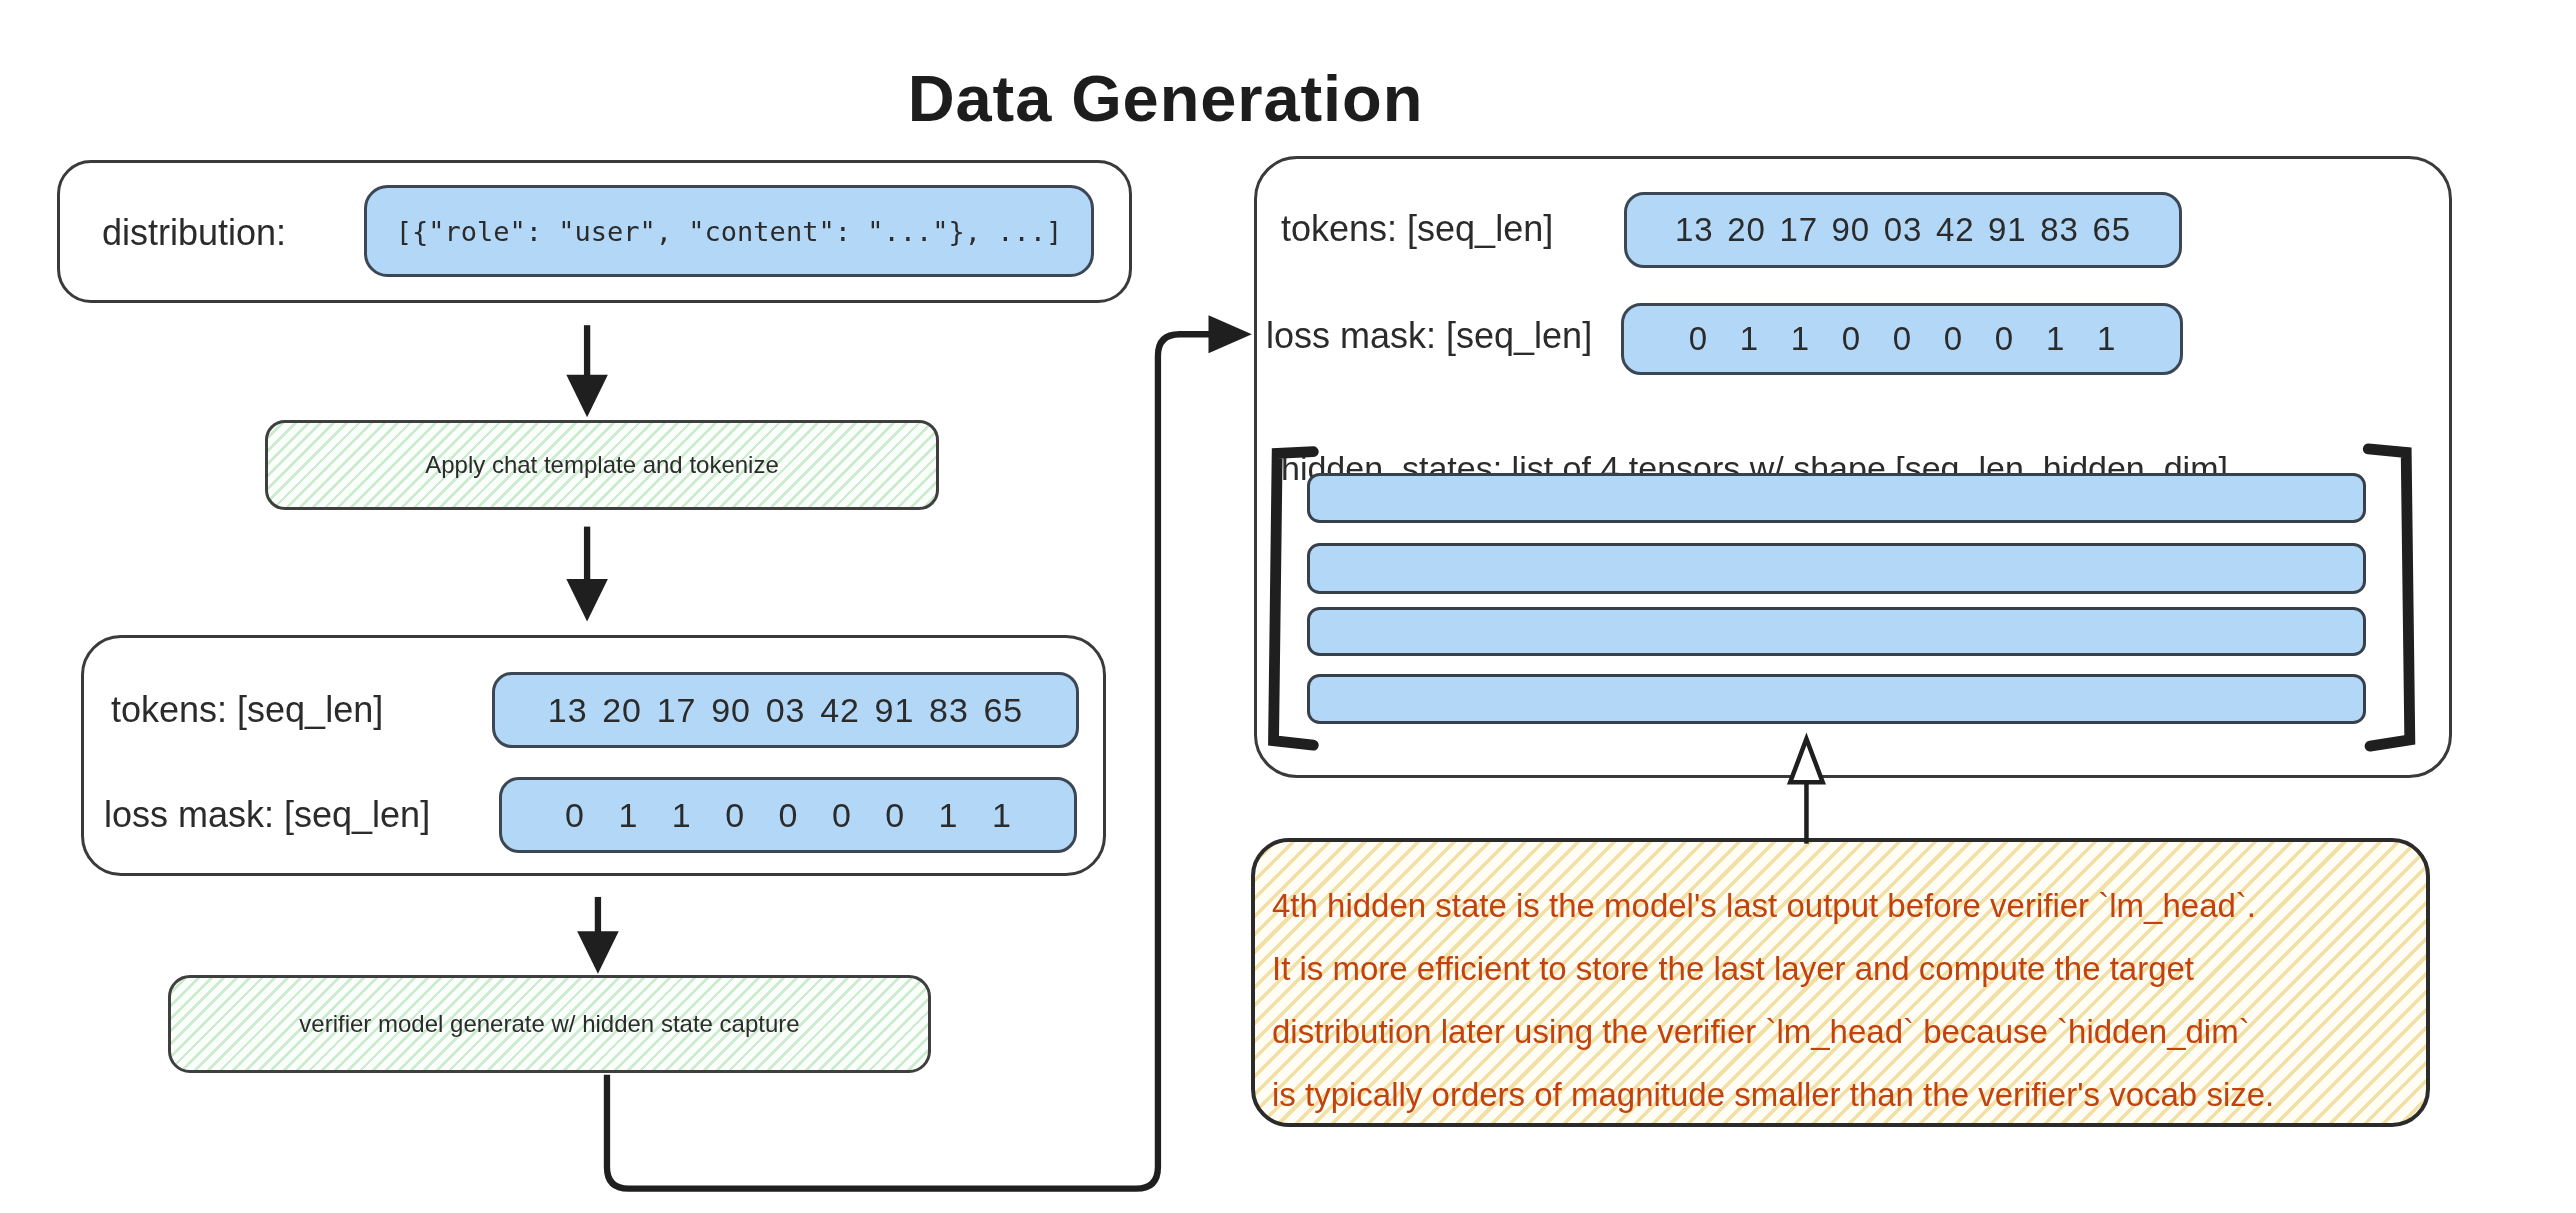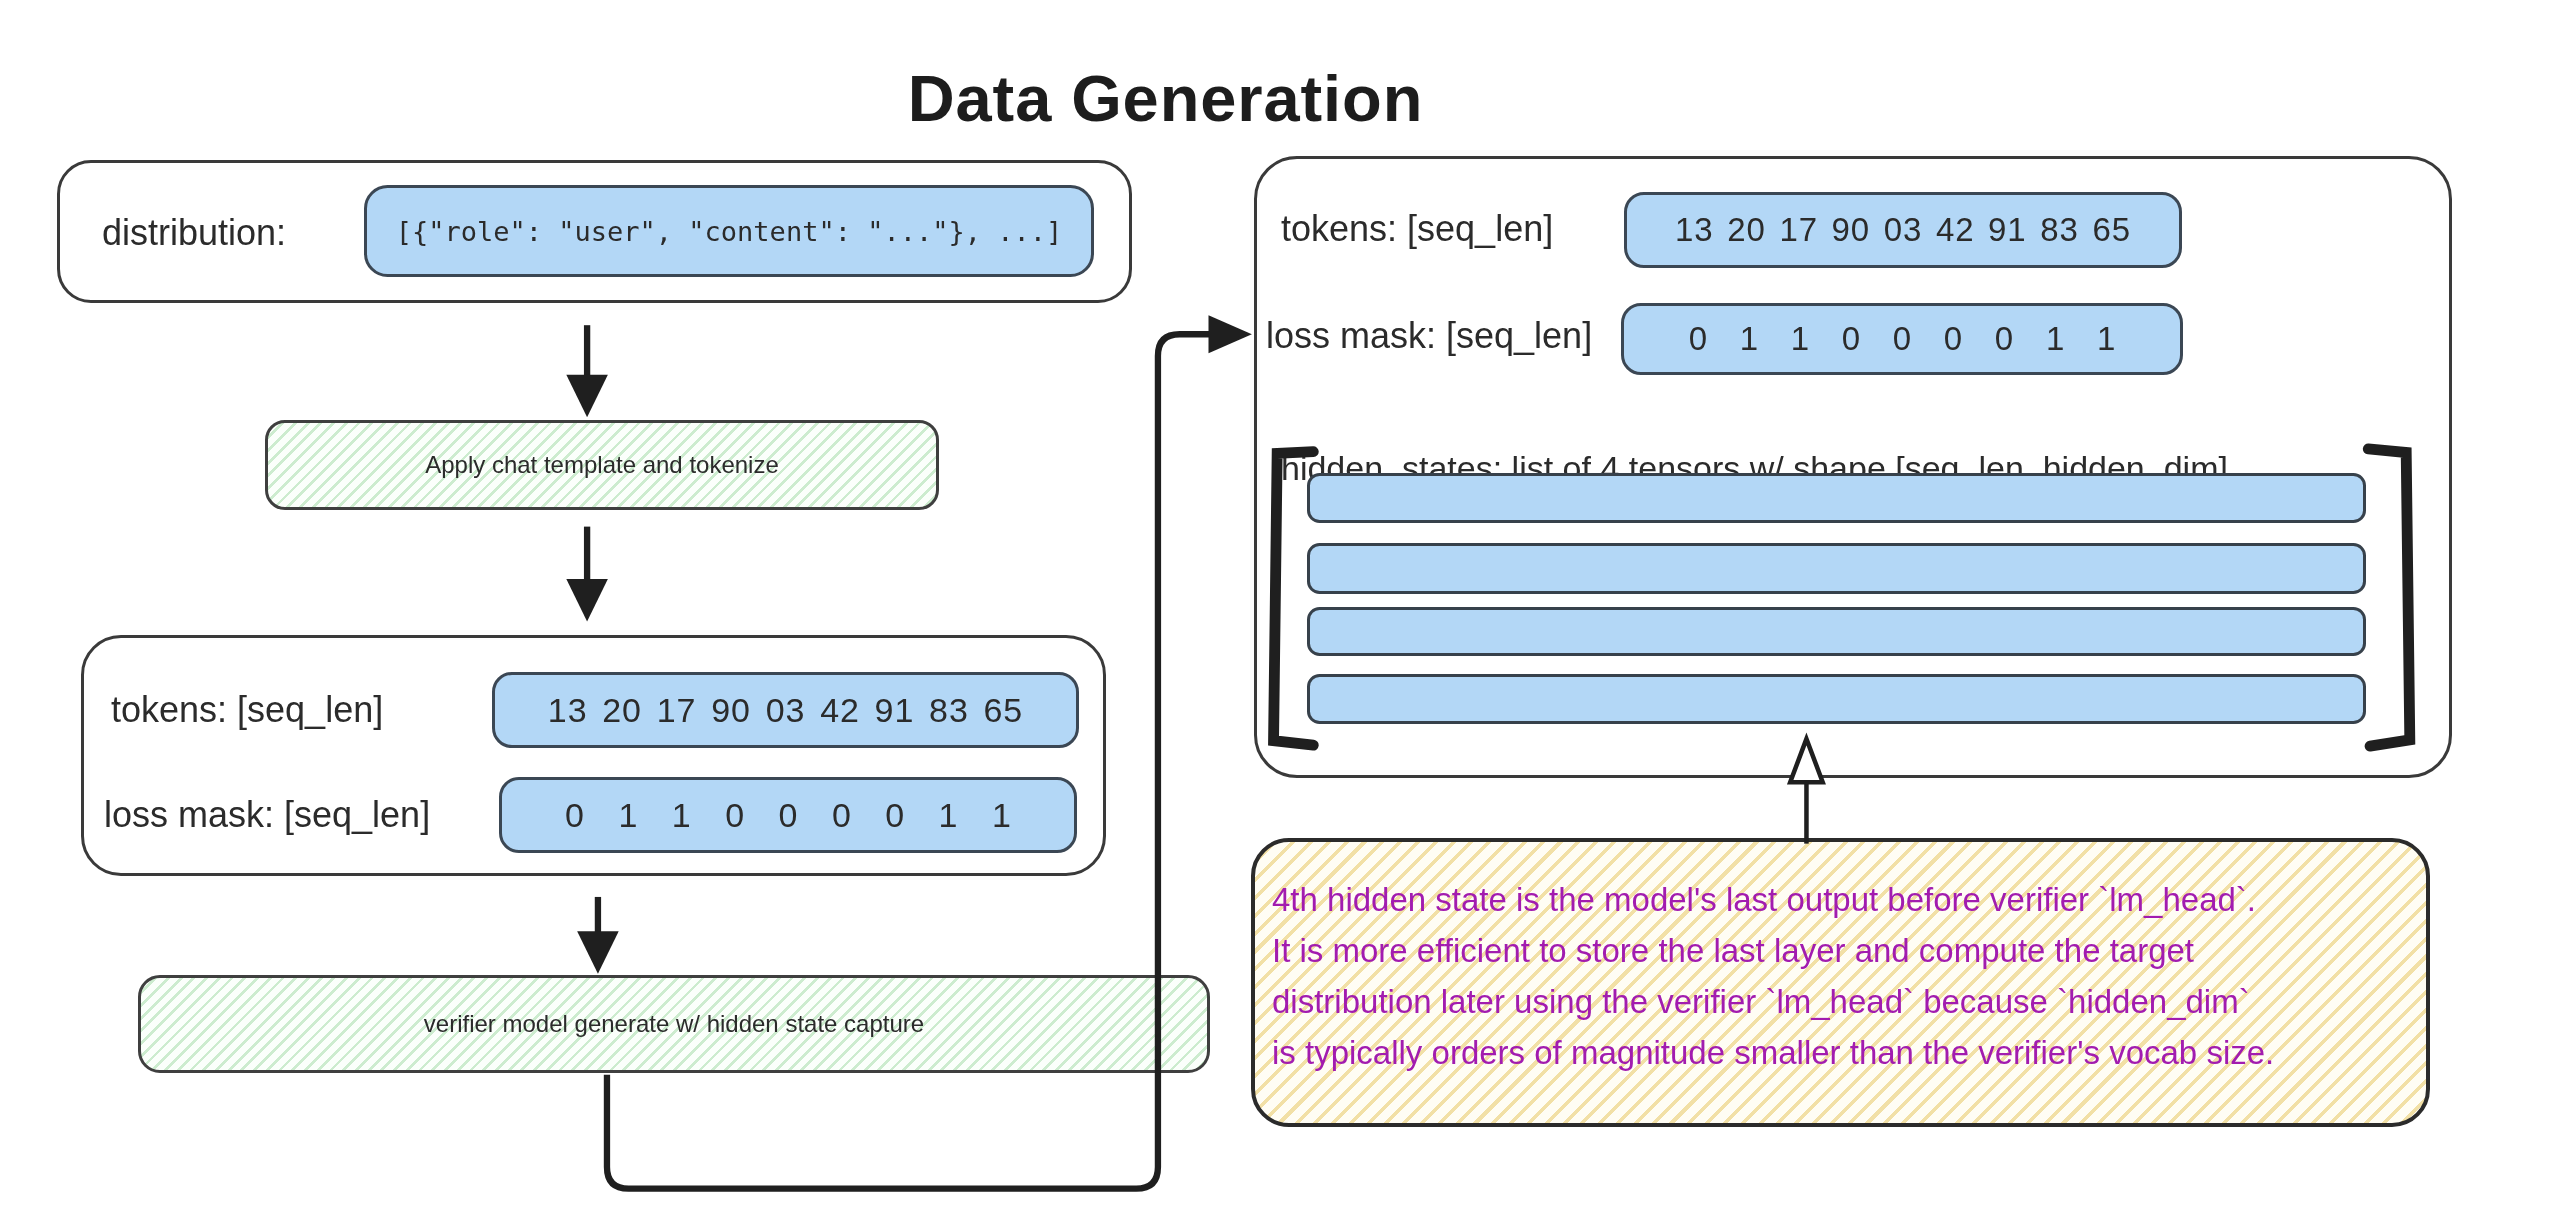--- a/index.html
+++ b/index.html
@@ -41,21 +41,21 @@
     background:
       repeating-linear-gradient(135deg,var(--yellow-hatch) 0 3.6px,rgba(0,0,0,0) 3.6px 12.6px),
       #fffdf4;
     border:4.5px solid #2b2b2b;box-sizing:border-box;
   }
   .step-text{font-size:24px;color:var(--text);white-space:nowrap;}
   .bar{
     background:var(--blue-fill);border:3.6px solid #37414b;border-radius:12.6px;box-sizing:border-box;
   }
   .note-text{
-    font-size:33px;line-height:51px;white-space:pre-line;color:#a21caf;
+    font-size:33px;line-height:63px;white-space:pre-line;color:#c2410c;
   }
   .overlay{position:absolute;left:0;top:0;pointer-events:none;}
   .overlay line,.overlay path{stroke:#1f1f1f;fill:none;}
   .overlay polygon{fill:#1f1f1f;}
   .overlay .open-head{fill:#ffffff;stroke:#1f1f1f;}
   .bracket{stroke:#141414;stroke-width:12px;stroke-linecap:round;}
 </style>
 </head>
 <body>
 
@@ -76,21 +76,21 @@
   <div class="abs outer-box" style="left:81px;top:635px;width:1025px;height:241px;border-radius:40px;"></div>
   <div class="abs label" style="left:111px;top:687px;">tokens: [seq_len]</div>
   <div class="abs pill" style="left:492px;top:672px;width:587px;height:76px;border-radius:20px;font-size:34px;letter-spacing:0.9px;word-spacing:4.5px;">
     <span>13 20 17 90 03 42 91 83 65</span>
   </div>
   <div class="abs label" style="left:104px;top:792px;">loss mask: [seq_len]</div>
   <div class="abs pill" style="left:499px;top:777px;width:578px;height:76px;border-radius:20px;font-size:34px;word-spacing:25px;">
     <span>0 1 1 0 0 0 0 1 1</span>
   </div>
 
-  <div class="abs hatch-green" style="left:138px;top:975px;width:1072px;height:98px;border-radius:22px;">
+  <div class="abs hatch-green" style="left:168px;top:975px;width:763px;height:98px;border-radius:22px;">
     <span class="step-text">verifier model generate w/ hidden state capture</span>
   </div>
 
   <div class="abs outer-box" style="left:1254px;top:156px;width:1198px;height:622px;border-radius:43px;"></div>
   <div class="abs label" style="left:1281px;top:206px;">tokens: [seq_len]</div>
   <div class="abs pill" style="left:1624px;top:192px;width:558px;height:76px;border-radius:20px;font-size:33px;letter-spacing:0.9px;word-spacing:3.6px;">
     <span>13 20 17 90 03 42 91 83 65</span>
   </div>
   <div class="abs label" style="left:1266px;top:313px;">loss mask: [seq_len]</div>
   <div class="abs pill" style="left:1621px;top:303px;width:562px;height:72px;border-radius:20px;font-size:33px;word-spacing:23.5px;">

